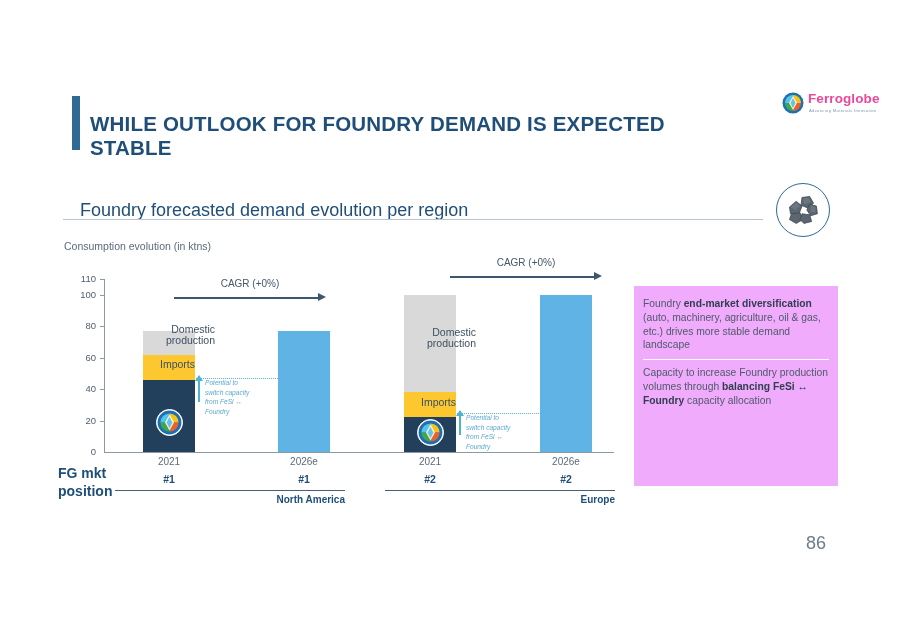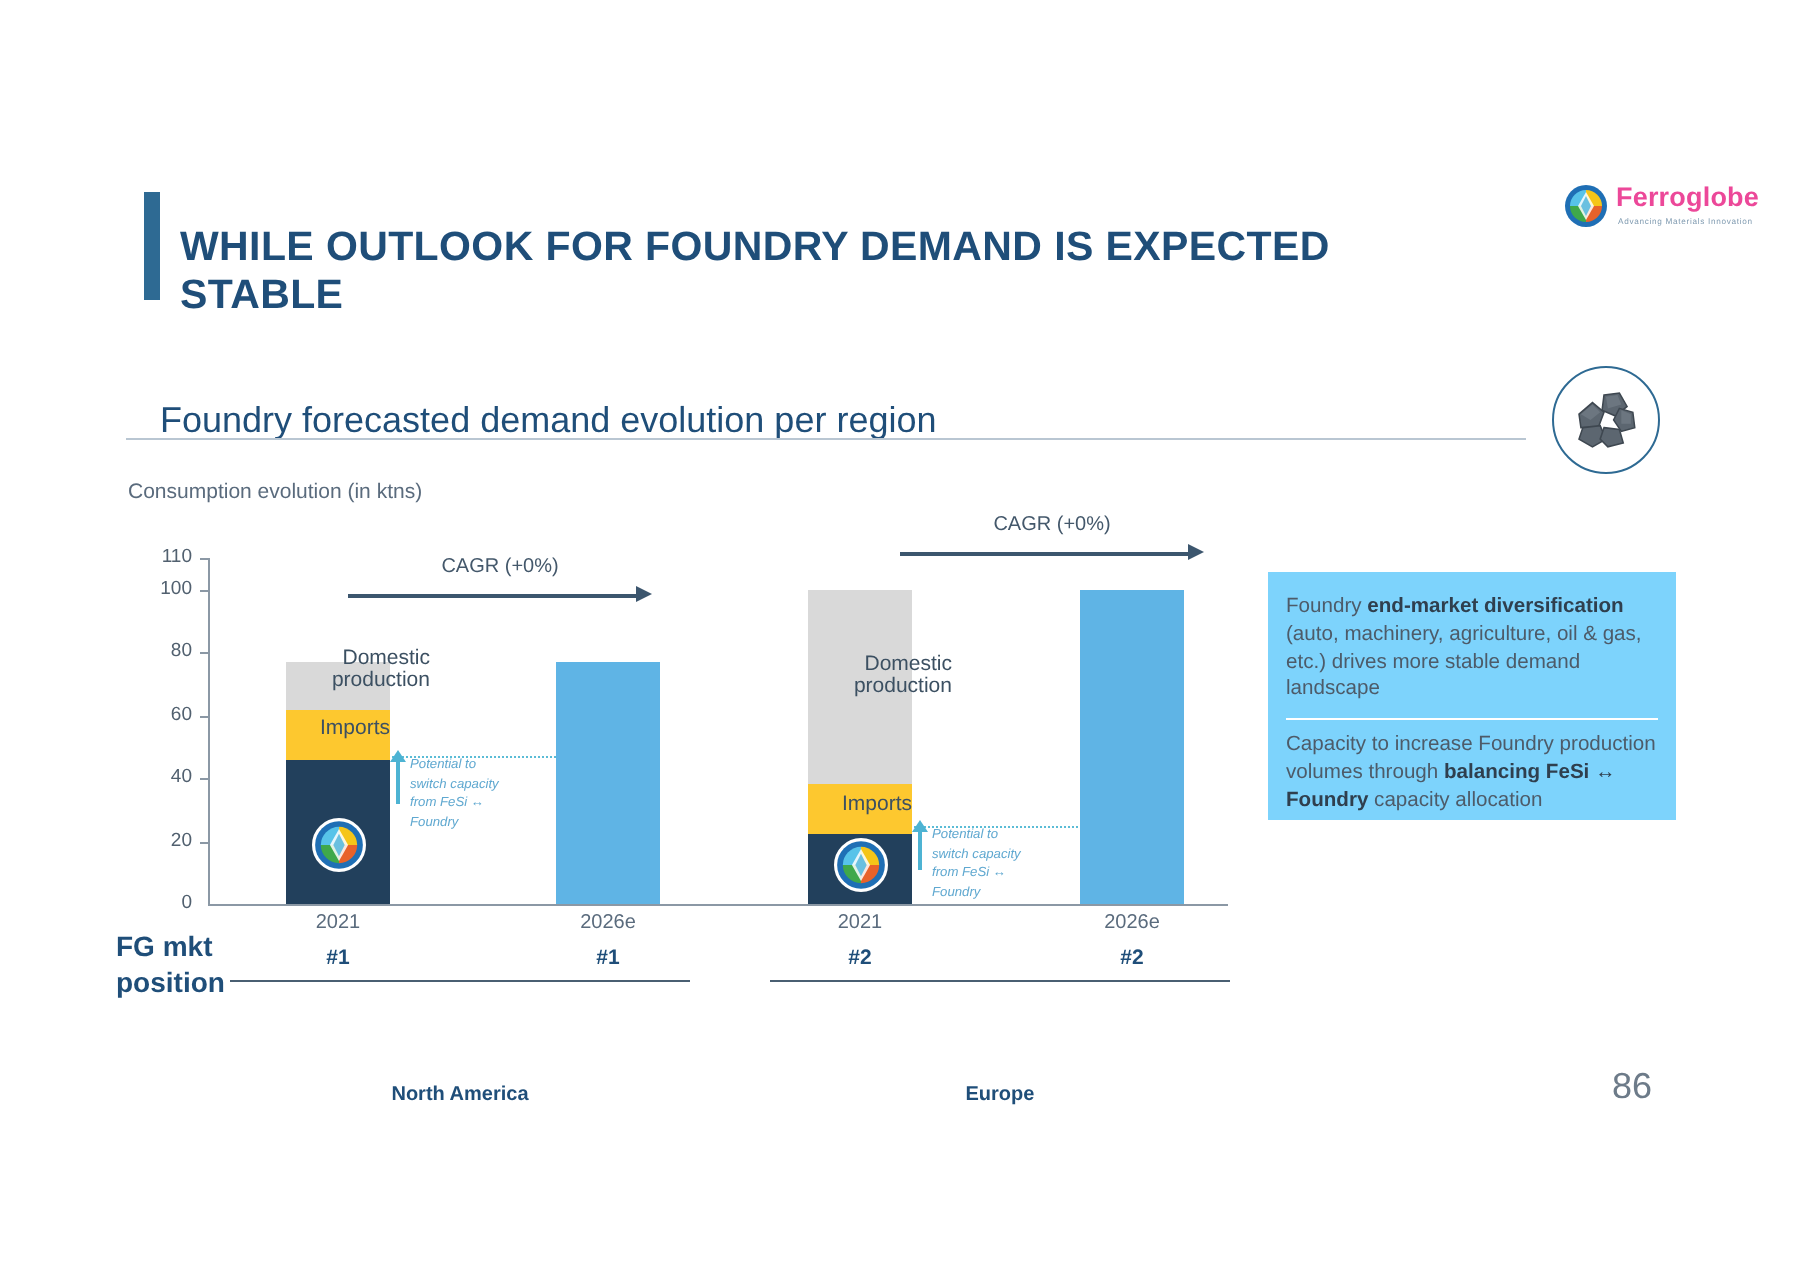--- a/index.html
+++ b/index.html
@@ -85,24 +85,24 @@
     border-left:4px solid transparent;border-right:4px solid transparent;
     border-bottom:6px solid #4db3d3;
   }
   .pot-text{position:absolute;font-size:6.6px;font-style:italic;color:#5fa8d0;line-height:1.45;}
 
   
   .xlab{position:absolute;text-align:center;font-size:10px;color:#5a6b7d;}
   .fgpos{position:absolute;text-align:center;font-size:10.5px;font-weight:bold;color:#1f4e79;}
   .fg-title{position:absolute;left:58px;top:465px;width:60px;font-size:14px;font-weight:bold;color:#1f4e79;line-height:1.25;}
   .grp-rule{position:absolute;height:1px;background:#4a5f72;}
-  .grp-name{position:absolute;text-align:center;font-size:10px;font-weight:bold;color:#1f4e79;margin-top:48px;}
-
-  
-  .panel{position:absolute;left:634px;top:286px;width:204px;height:124px;background:#7dd3fc;}
+  .grp-name{position:absolute;text-align:right;font-size:10px;font-weight:bold;color:#1f4e79;}
+
+  
+  .panel{position:absolute;left:634px;top:286px;width:204px;height:200px;background:#f0abfc;}
   .panel p{margin:0;font-size:10.3px;line-height:1.34;color:#4d5b69;}
   .panel .blk1{position:absolute;left:9px;top:11px;width:188px;}
   .panel .divider{position:absolute;left:9px;top:73px;width:186px;height:1px;background:#ffffff;}
   .panel .blk2{position:absolute;left:9px;top:80px;width:188px;}
   .panel b{color:#2f3f4e;}
 
   
   .note{position:absolute;left:63px;top:526px;font-size:7.2px;color:#8a98a6;letter-spacing:.15px;}
   .pageno{position:absolute;left:806px;top:533px;font-size:18px;color:#6d7b89;text-align:right;}
 </style>

